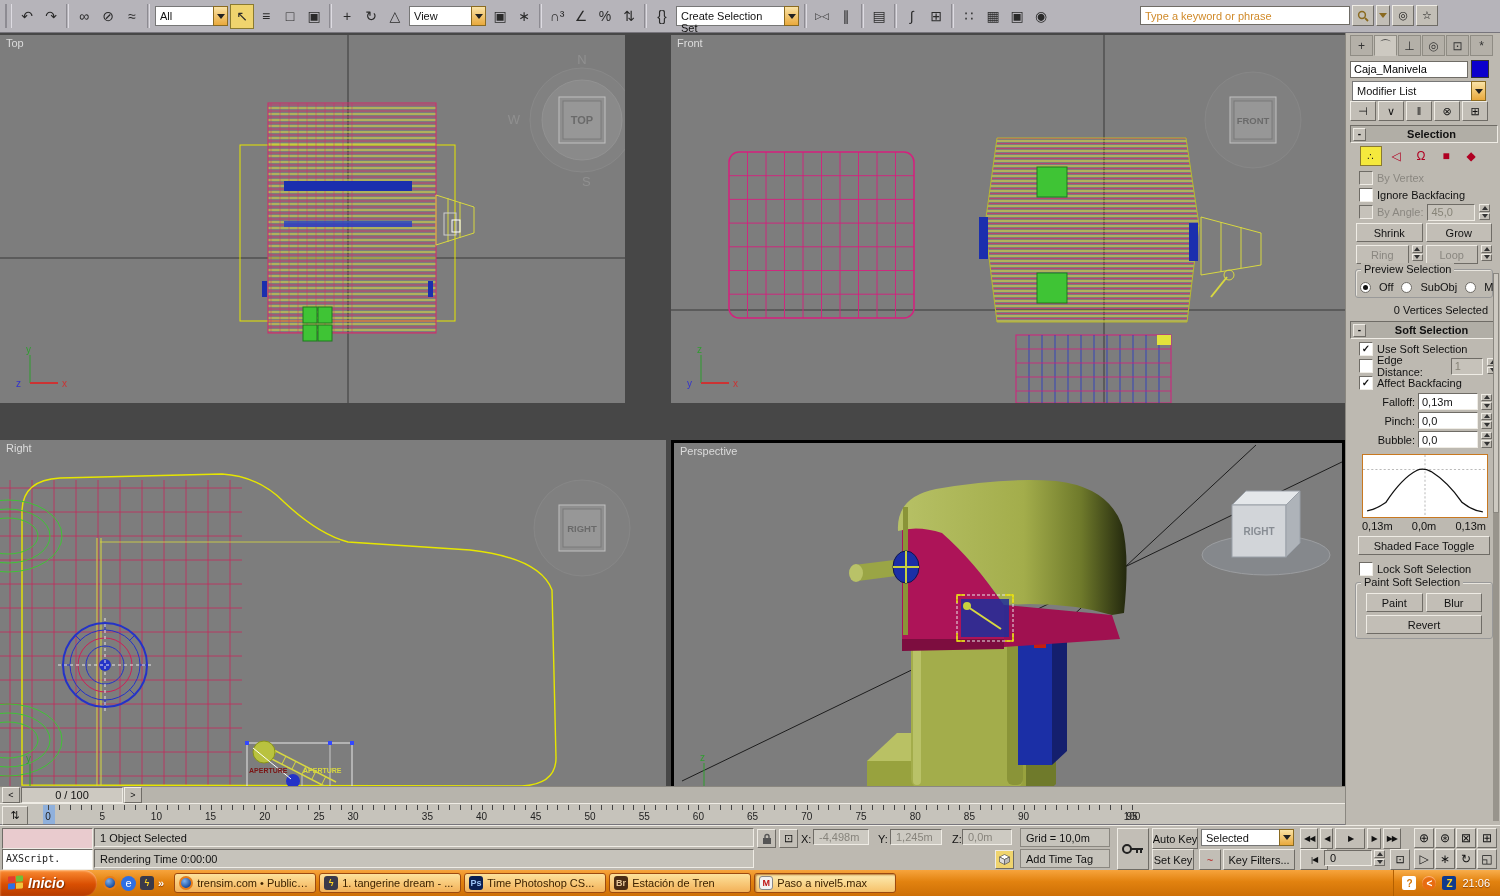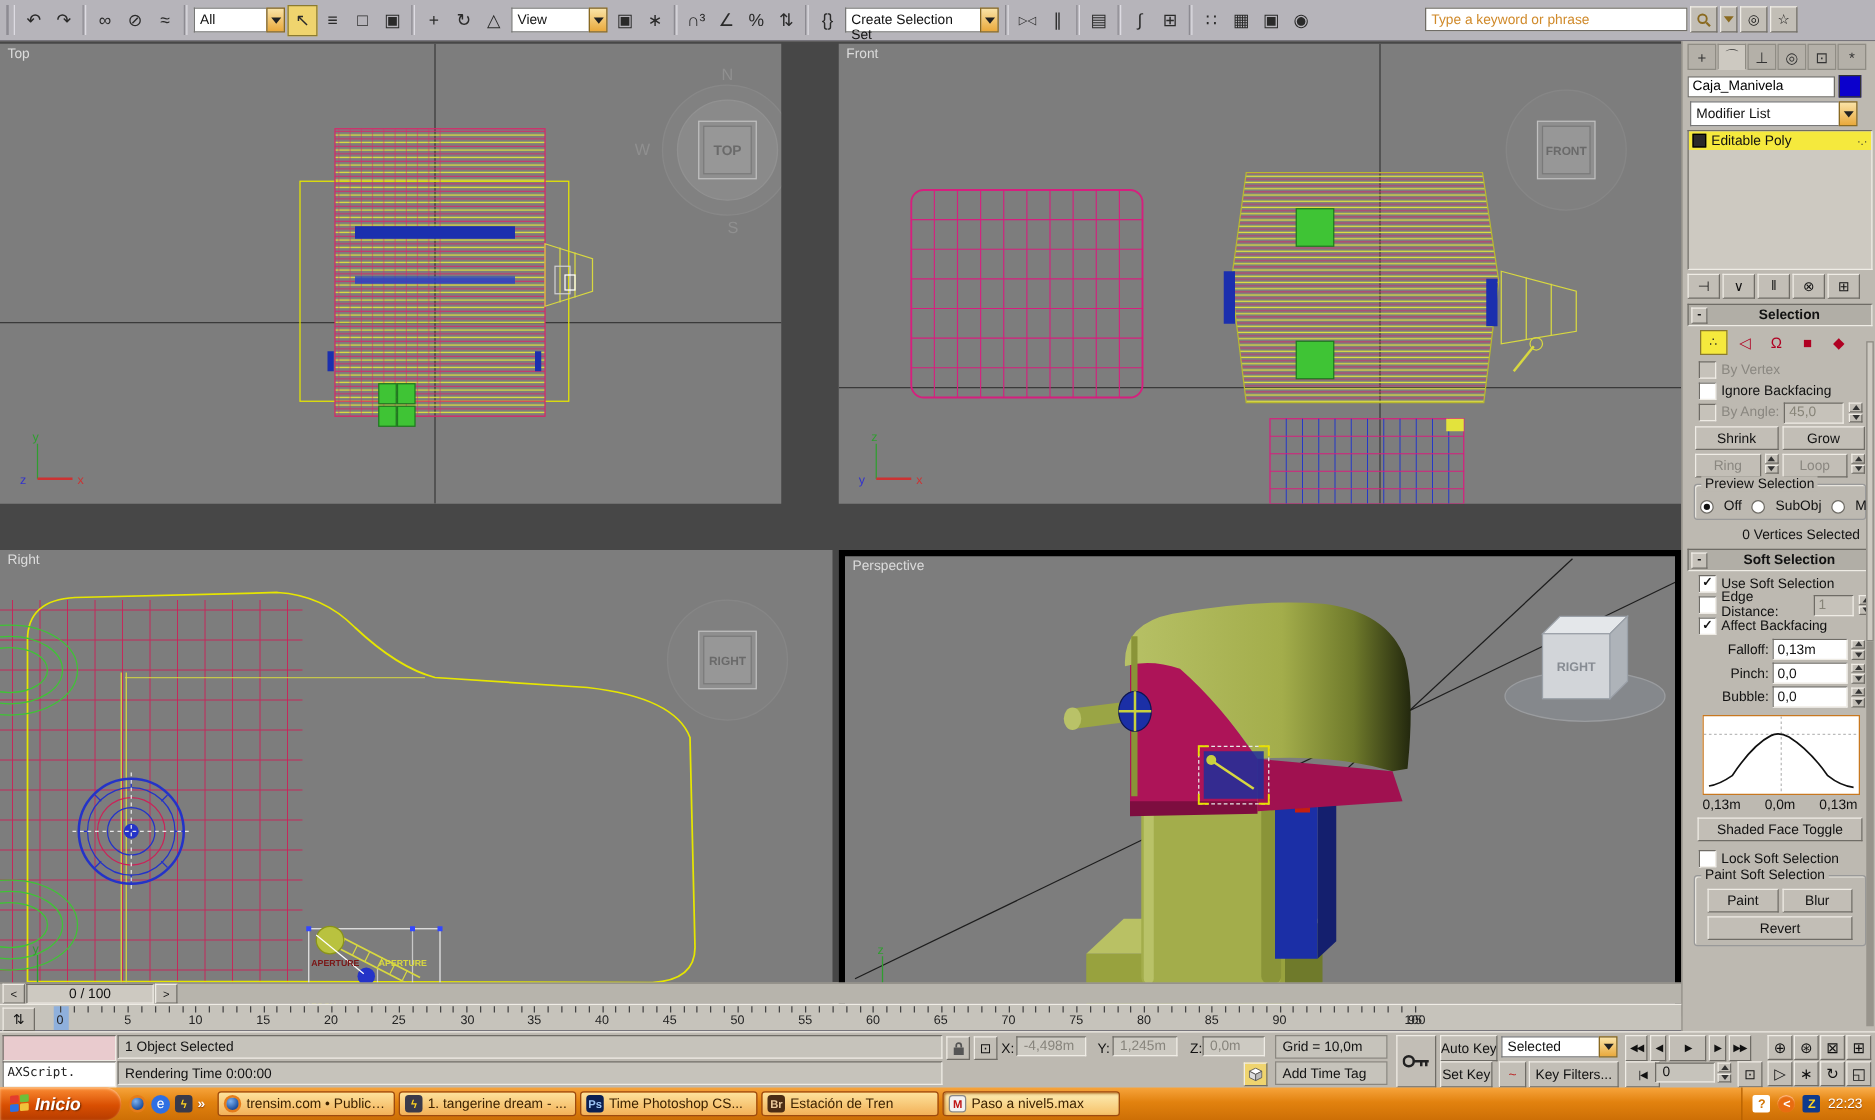--- a/index.html
+++ b/index.html
@@ -37,21 +37,21 @@
   #search-input{width:210px;height:19px;border:1px solid #6f6c66;font-size:11px;padding:0 4px;
     box-sizing:border-box;font-family:"Liberation Sans",sans-serif;color:#333;}
   #search-input::placeholder{color:#d08a2a;opacity:1;}
   .sbtn{width:20px;height:19px;}
 
   
   #viewport-area{left:0;top:33px;width:1345px;height:753px;background:#474747;}
   .vp{position:absolute;background:#7d7d7d;overflow:hidden;}
   .vp svg{position:absolute;left:0;top:0;}
   .vp-label{position:absolute;left:6px;top:2px;color:#dcdcdc;font-size:11px;z-index:5;}
-  #vp-persp{border:5px solid #000000;box-sizing:border-box;}
+  #vp-persp{border:3px solid #000000;box-sizing:border-box;}
 
   
   #cmd-panel{left:1345px;top:33px;width:155px;height:792px;background:#bdb9b1;box-sizing:border-box;
     border-left:1px solid #8a8780;padding:2px 2px 0 4px;}
   #cmd-tabs{display:flex;gap:1px;height:22px;margin-bottom:3px;}
   .cmd-tab{width:23px;height:21px;display:flex;align-items:center;justify-content:center;
     font-size:12px;color:#333;background:#b4b0a8;border:1px solid #8f8c84;box-sizing:border-box;}
   .cmd-tab.active{background:#cdc9c1;border-bottom:1px solid #cdc9c1;}
   #name-row{display:flex;align-items:center;gap:3px;margin:3px 0;}
   #obj-name{width:118px;height:17px;border:1px solid #6f6c66;font-size:11px;padding:0 3px;
@@ -490,27 +490,20 @@
     <div id="name-row">
       <input id="obj-name" value="Caja_Manivela" style="">
       <div id="obj-color"></div>
     </div>
     <div class="combo" style="width:134px;">
       <div class="val" style="flex:1;">Modifier List</div>
       <div class="dd-btn">
           <div class="dd-tri"></div>
         </div>
     </div>
-    <div id="stack-box" class="sunken">
-      <div id="stack-sel">
-        <span id="stack-bulb"></span>
-        <span>Editable Poly</span>
-        <span id="stack-dots">·.·</span>
-      </div>
-    </div>
     <div id="stack-tools">
       <div class="stk-btn btn raised">⊣</div>
       <div class="stk-btn btn raised">∨</div>
       <div class="stk-btn btn raised">‖</div>
       <div class="stk-btn btn raised">⊗</div>
       <div class="stk-btn btn raised">⊞</div>
     </div>
 
     <div class="rollout-h sunken">
       <span class="collapse-box raised">-</span>
@@ -684,21 +677,21 @@
       <div class="tick" style="left: 286.48px;"></div>
       <div class="tick" style="left: 297.32px;"></div>
       <div class="tick" style="left: 308.16px;"></div>
       <div class="tick" style="left: 319px;"></div>
       <div class="tick-label" style="left: 319px;">25</div>
       <div class="tick" style="left: 329.84px;"></div>
       <div class="tick" style="left: 340.68px;"></div>
       <div class="tick" style="left: 351.52px;"></div>
       <div class="tick" style="left: 362.36px;"></div>
       <div class="tick" style="left: 373.2px;"></div>
-      <div class="tick-label" style="left: 374px;">30</div>
+      <div class="tick-label" style="left: 353px;">30</div>
       <div class="tick" style="left: 384.04px;"></div>
       <div class="tick" style="left: 394.88px;"></div>
       <div class="tick" style="left: 405.72px;"></div>
       <div class="tick" style="left: 416.56px;"></div>
       <div class="tick" style="left: 427.4px;"></div>
       <div class="tick-label" style="left: 427.4px;">35</div>
       <div class="tick" style="left: 438.24px;"></div>
       <div class="tick" style="left: 449.08px;"></div>
       <div class="tick" style="left: 459.92px;"></div>
       <div class="tick" style="left: 470.76px;"></div>
@@ -886,17 +879,17 @@
         </div>
         <div class="taskbtn active">
           <span class="tbi max">M</span>
           <span class="tlabel">Paso a nivel5.max</span>
         </div>
       </div>
     <div id="tray">
       <span class="tray-icon" id="tray-help">?</span>
       <span class="tray-icon" id="tray-chev">&lt;</span>
       <span class="tray-icon" id="tray-z">Z</span>
-      <span id="clock">22:23</span>
+      <span id="clock">21:06</span>
     </div>
   </div>
 
 </div>
 
 </body></html>

